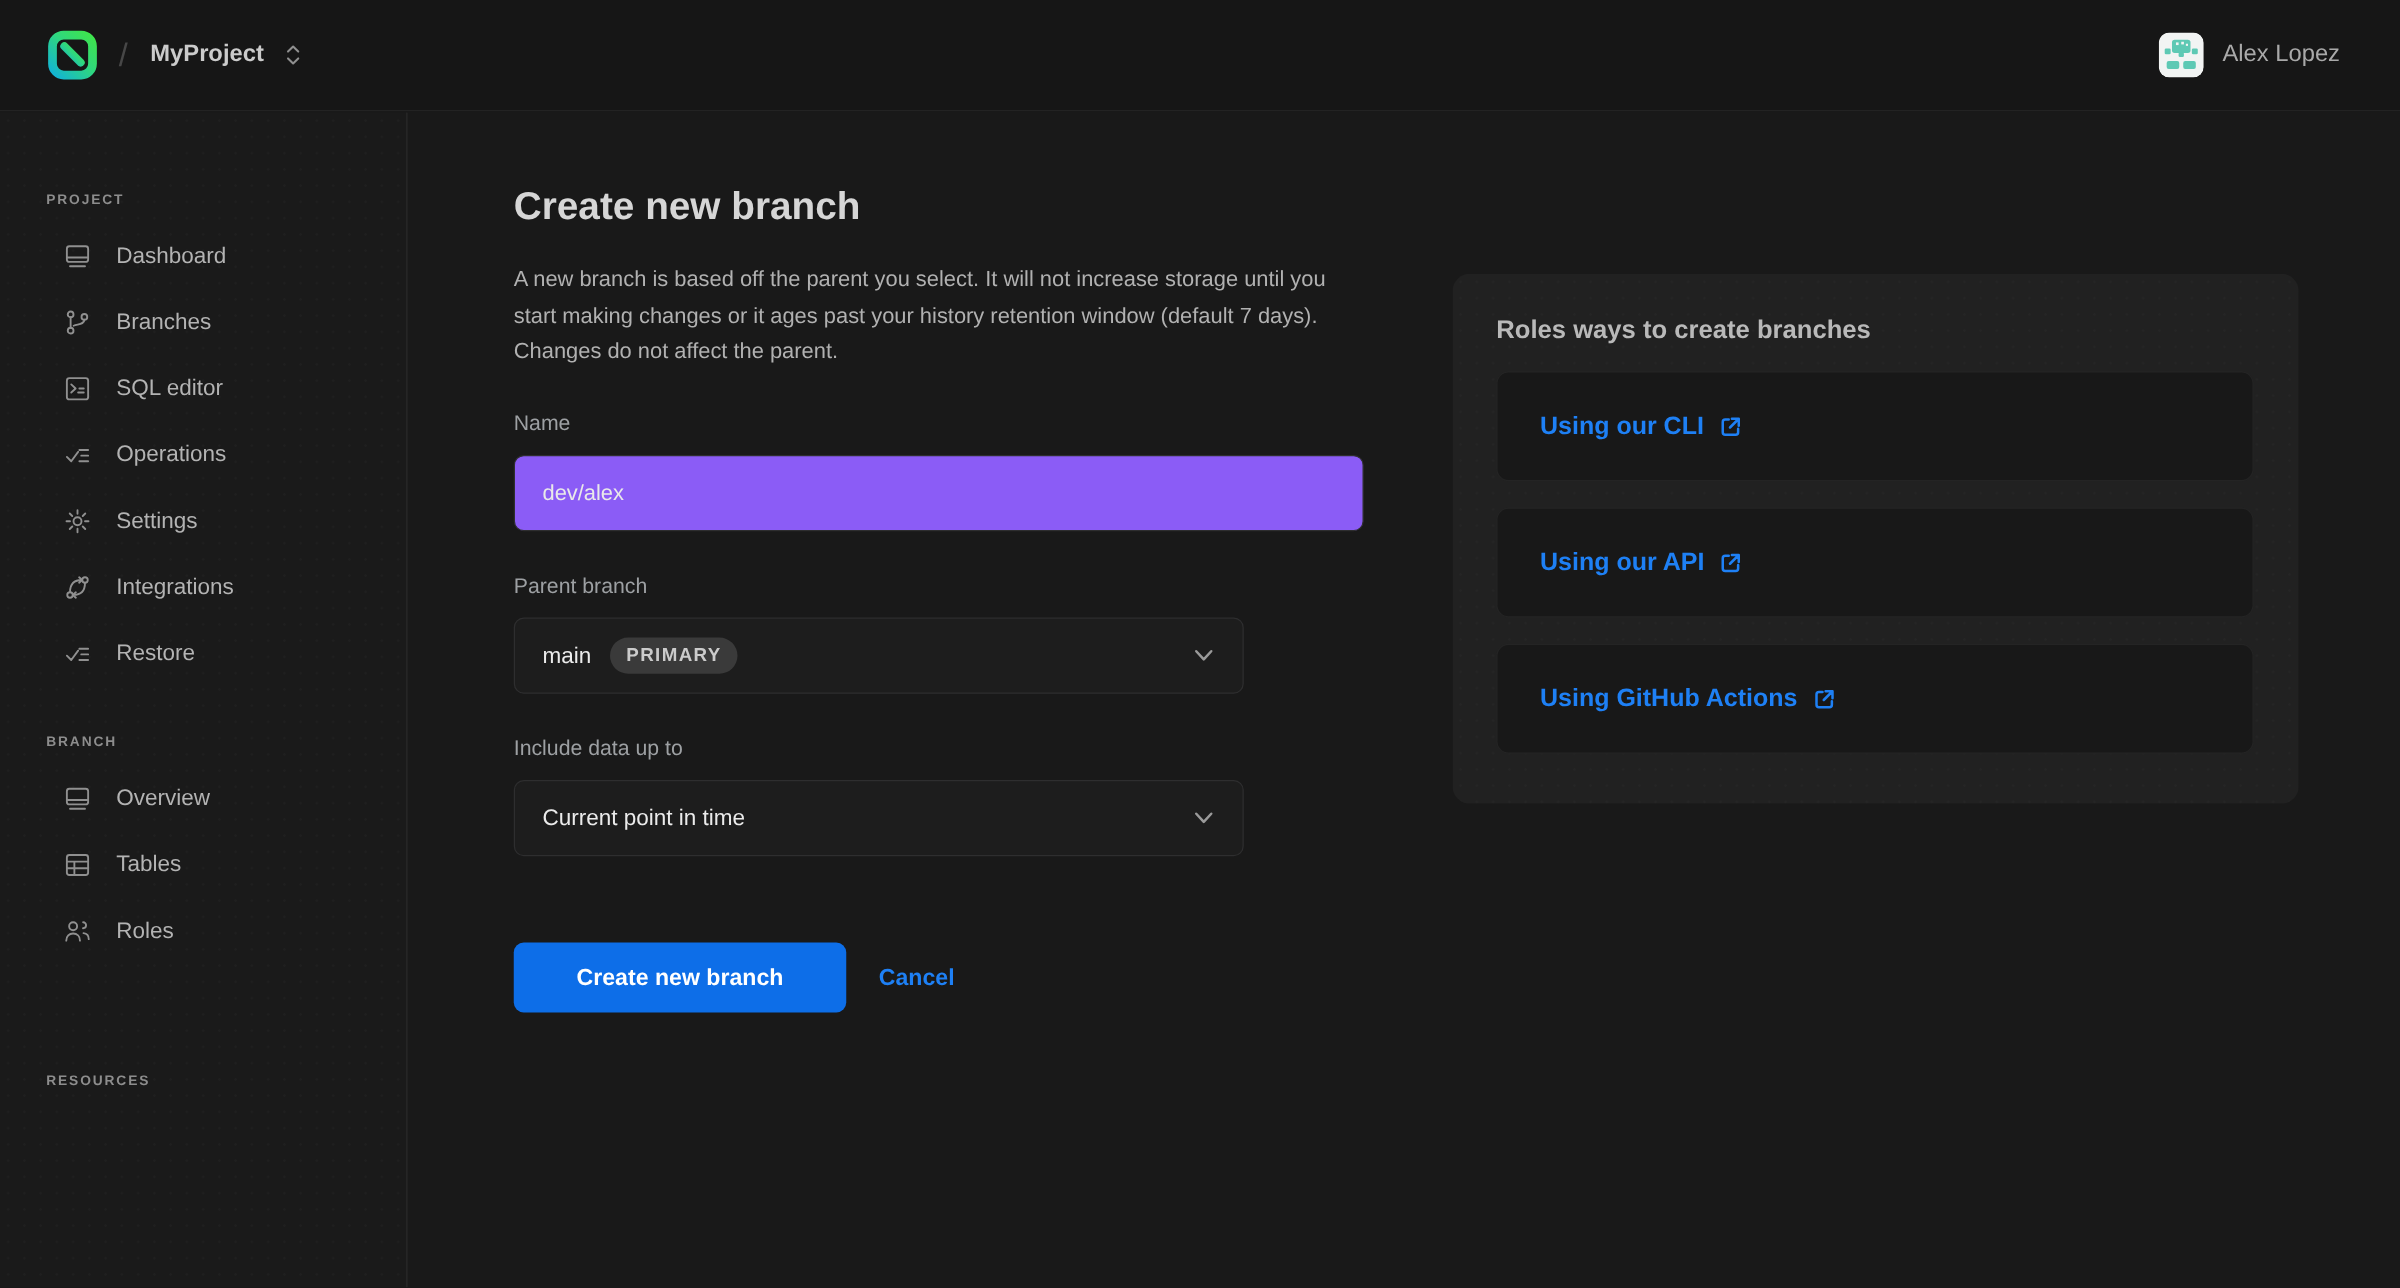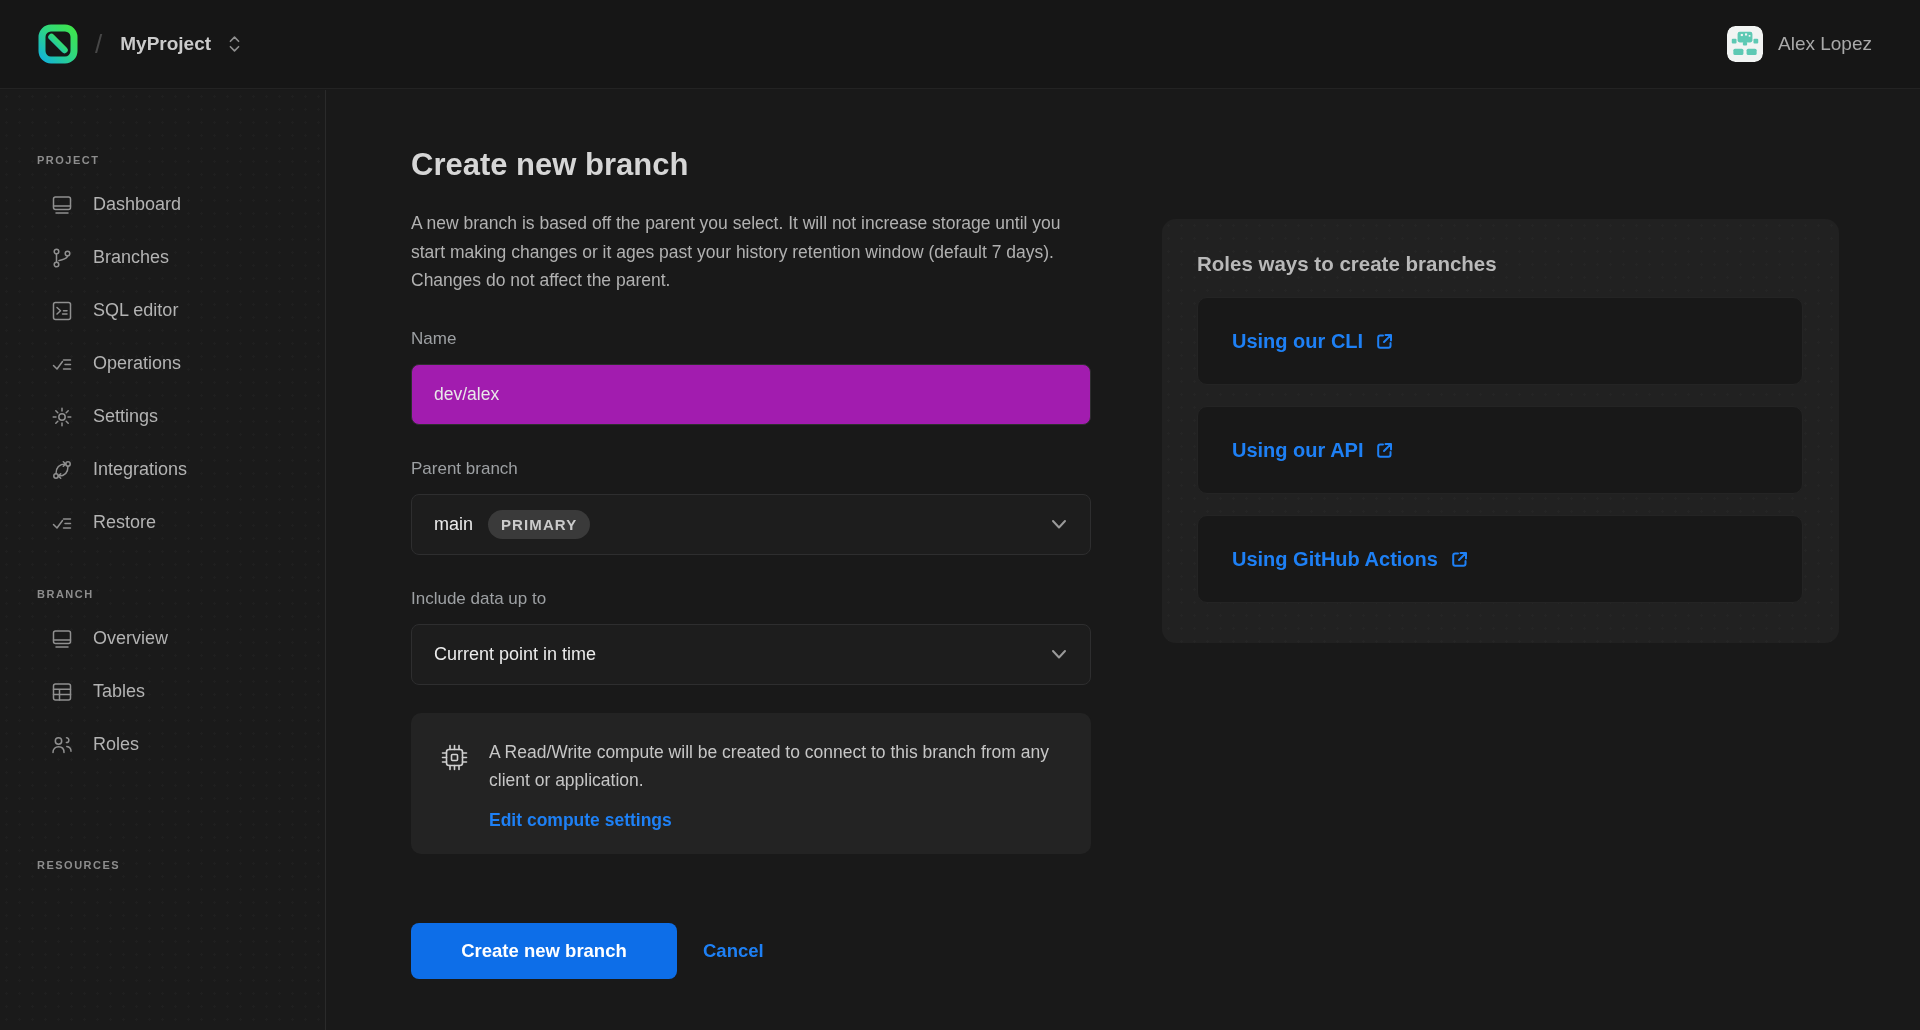--- a/index.html
+++ b/index.html
@@ -37,24 +37,24 @@
   .side-item .ico { width:24px; height:24px; margin-right:19px; stroke:#909090;
     fill:none; stroke-width:1.5; stroke-linecap:round; stroke-linejoin:round; flex:0 0 auto; }
   .side-item .lbl { font-size:18px; }
 
   
   .main-col { position:absolute; left:411px; top:89px; width:680px; }
   h1.page-title { margin-top:56px; font-size:31px; line-height:40px; font-weight:700; color:#d6d6d6; }
   .desc { margin-top:24px; width:662px; font-size:17.5px; line-height:28.6px; color:#b1b1b1; }
   .f-label { display:block; margin-top:34px; margin-bottom:15px; font-size:17px; color:#9da0a3; }
   .f-label.tight { }
-  .text-input { width:680px; height:61px; background:#a21caf; border:1px solid #2e2e2f;
+  .text-input { width:680px; height:61px; background:#8b5cf6; border:1px solid #2e2e2f;
     border-radius:8px; color:#e9e9e9; font-size:17.5px; font-family:inherit;
     padding:0 22px; outline:none; }
-  .selectbox { width:680px; height:61px; background:#1d1d1d; border:1px solid #2e2e2f;
+  .selectbox { width:584px; height:61px; background:#1d1d1d; border:1px solid #2e2e2f;
     border-radius:8px; display:flex; align-items:center; padding:0 20px 0 22px; cursor:pointer; }
   .selectbox .sel-text { font-size:18px; color:#ebebeb; }
   .badge { margin-left:15px; background:#3a3a3a; color:#cbcbcb; font-size:15px; font-weight:700;
     letter-spacing:1.1px; padding:6px 13px; border-radius:20px; }
   .selectbox .chev { margin-left:auto; width:22px; height:22px; stroke:#9a9a9a; stroke-width:2;
     fill:none; stroke-linecap:round; stroke-linejoin:round; }
 
   .note { margin-top:28px; width:680px; background:#232323; border-radius:10px;
     padding:25px 28px 23px 26px; display:flex; gap:17px; }
   .note .chip { width:35px; height:35px; stroke:#d0d0d0; fill:none; stroke-width:1.6;
@@ -222,31 +222,20 @@
   </div>
 
   <label class="f-label tight">Include data up to</label>
   <div class="selectbox">
     <span class="sel-text">Current point in time</span>
     <svg class="chev" viewBox="0 0 22 22">
       <path d="M5 8 L11 14.5 L17 8"></path>
       </svg>
   </div>
 
-  <div class="note">
-    <svg class="chip" viewBox="0 0 35 35">
-      <rect x="9.5" y="9.5" width="16" height="16" rx="2.5"></rect>
-      <rect x="14.5" y="14.5" width="6" height="6" rx="1"></rect>
-      <path d="M13 9.5 V5.5 M17.5 9.5 V5.5 M22 9.5 V5.5 M13 29.5 V25.5 M17.5 29.5 V25.5 M22 29.5 V25.5 M9.5 13 H5.5 M9.5 17.5 H5.5 M9.5 22 H5.5 M29.5 13 H25.5 M29.5 17.5 H25.5 M29.5 22 H25.5"></path>
-    </svg>
-    <div>
-      <p>A Read/Write compute will be created to connect to this branch from any client or application.</p>
-      <a>Edit compute settings</a>
-    </div>
-  </div>
 
   <div class="actions">
     <button class="btn-primary">Create new branch</button>
     <a class="cancel">Cancel</a>
   </div>
 </main>
 
 <section class="aside-panel">
   <h2>Roles ways to create branches</h2>
   <div class="aside-cards" id="aside-cards">

